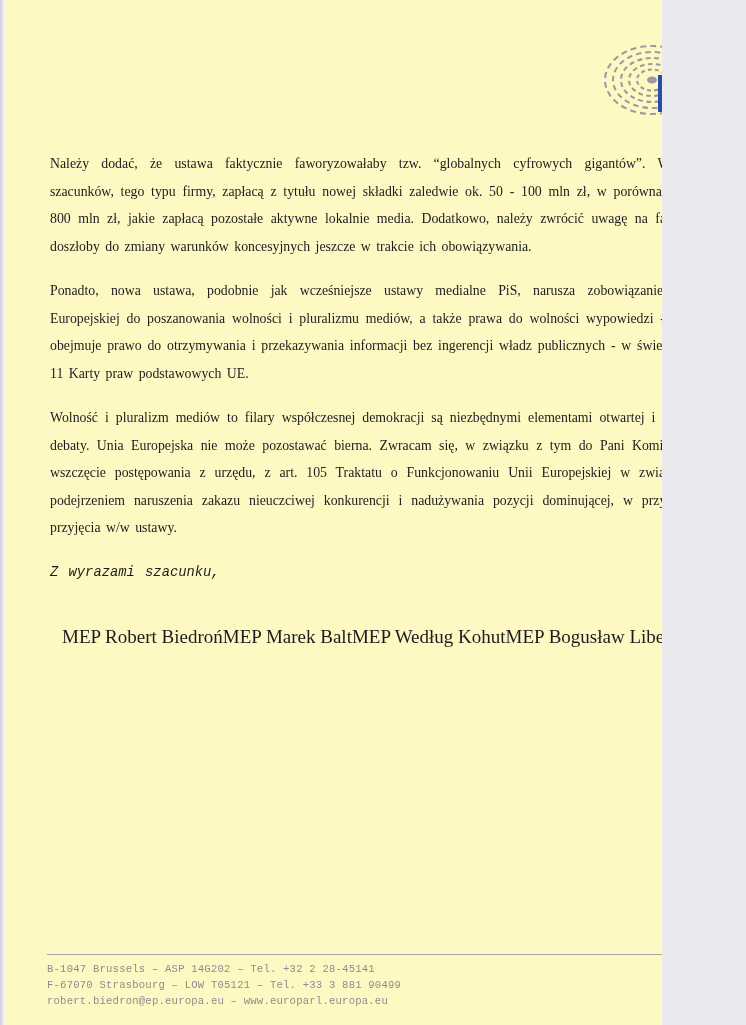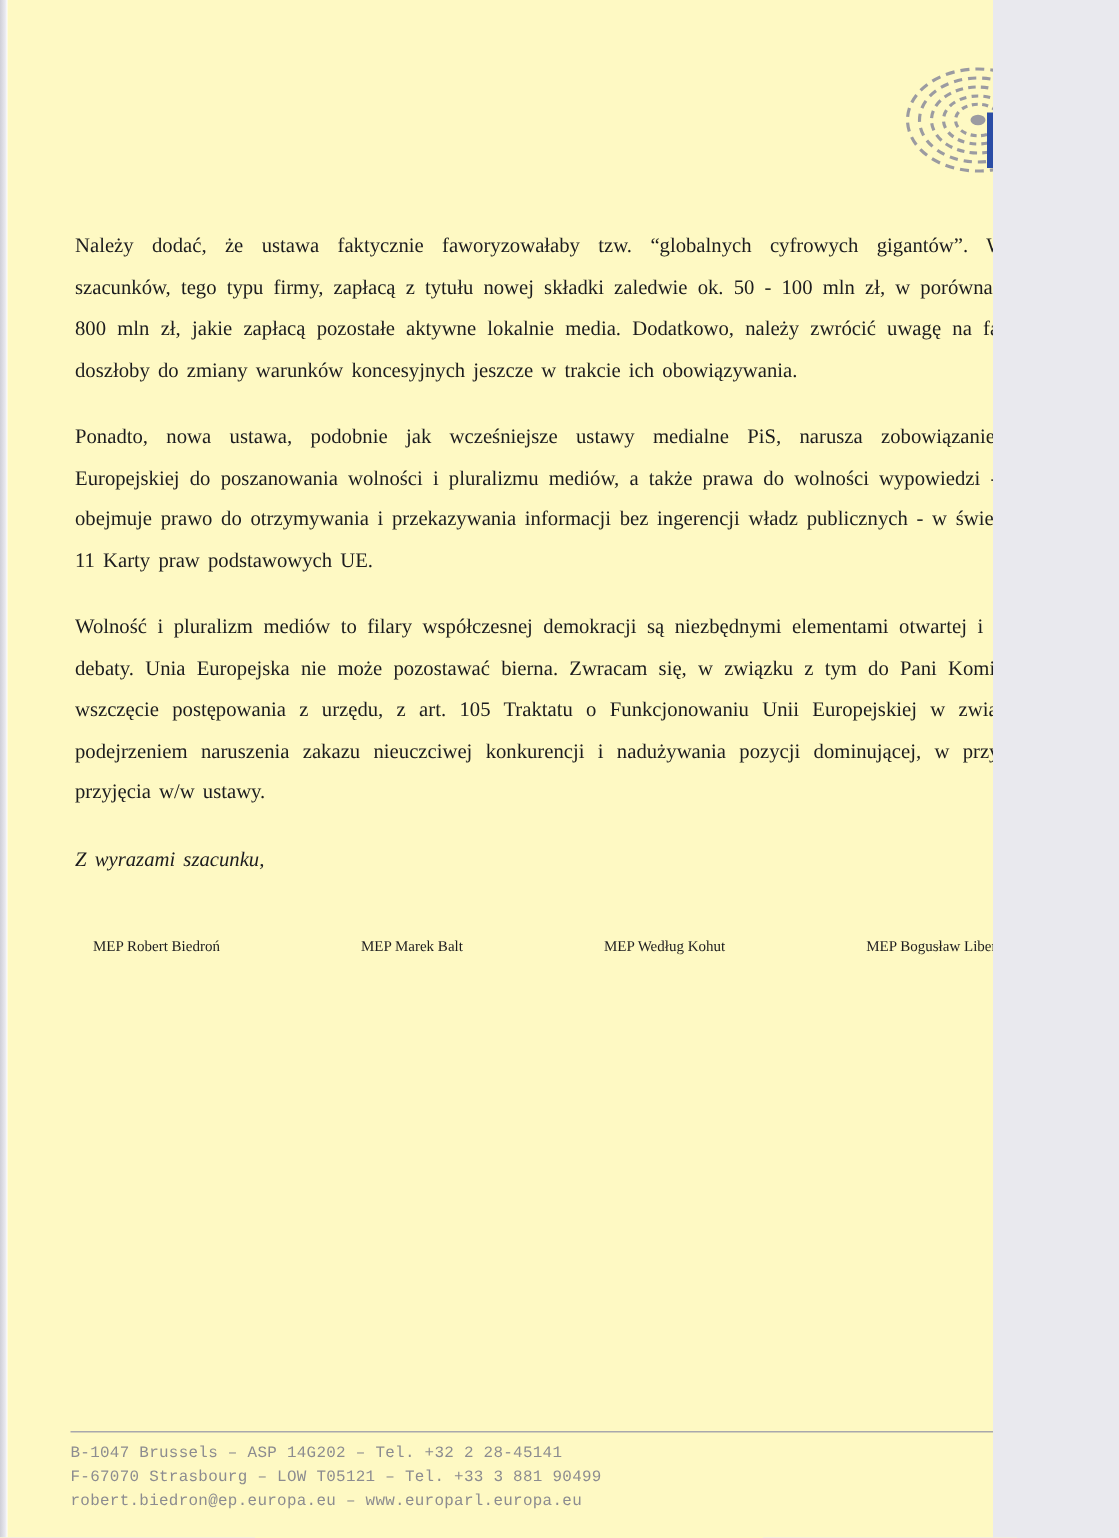--- a/index.html
+++ b/index.html
@@ -33,27 +33,28 @@
     font-size:13.8px;
     line-height:27.5px;
     text-align:justify;
     text-align-last:left;
     word-spacing:2px;
   }
   .salutation{
     font-style:italic;
     margin-top:6px !important;
     text-align:left !important;
+    font-family:Liberation Mono, monospace;
   }
   .signature-row{
     display:flex;
     justify-content:space-between;
     margin-top:40px;
     padding:0 14px 0 12px;
-    font-size:10px;
+    font-size:19px;
   }
   .signature-row span{white-space:nowrap;}
   
   .footer-rule{
     position:absolute;left:47px;top:954px;width:650px;height:1px;
     background:#a8a8ac;
   }
   .footer{
     position:absolute;left:47px;top:961px;
     font-family:Liberation Mono, monospace;

